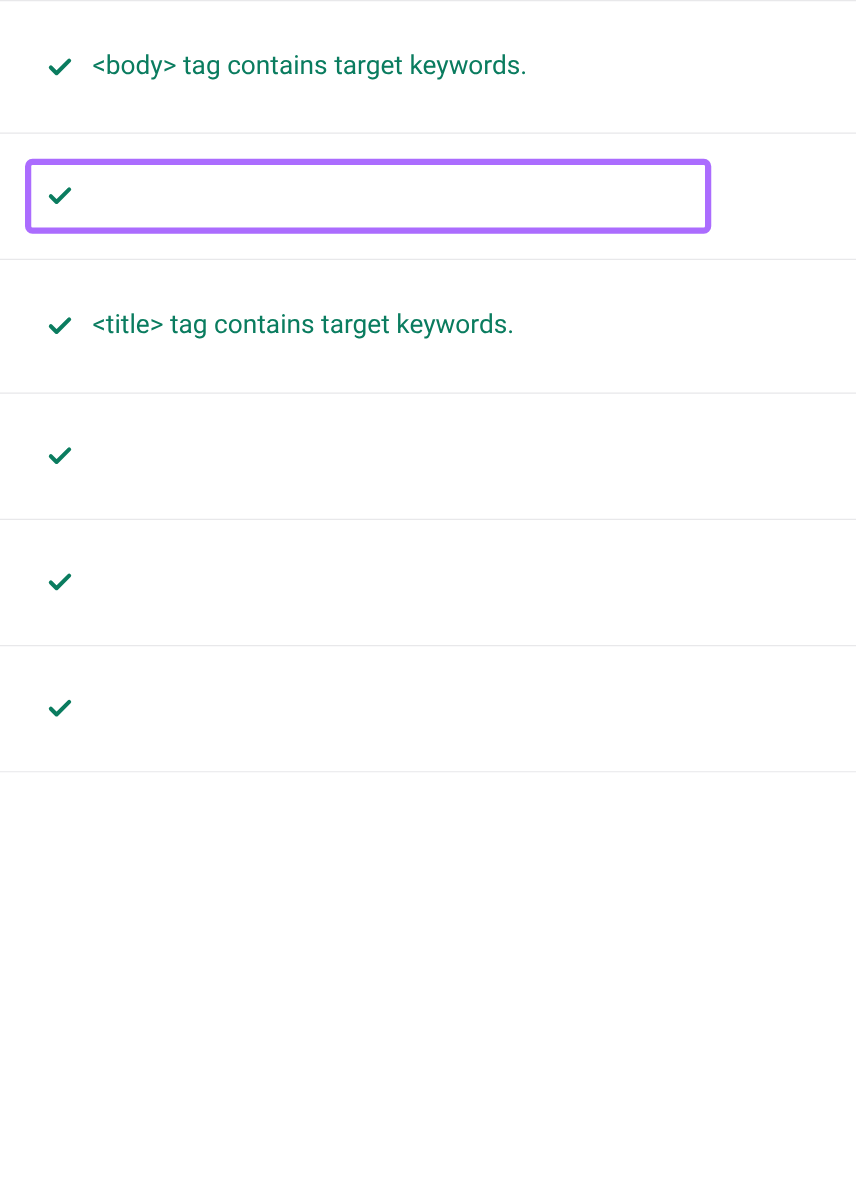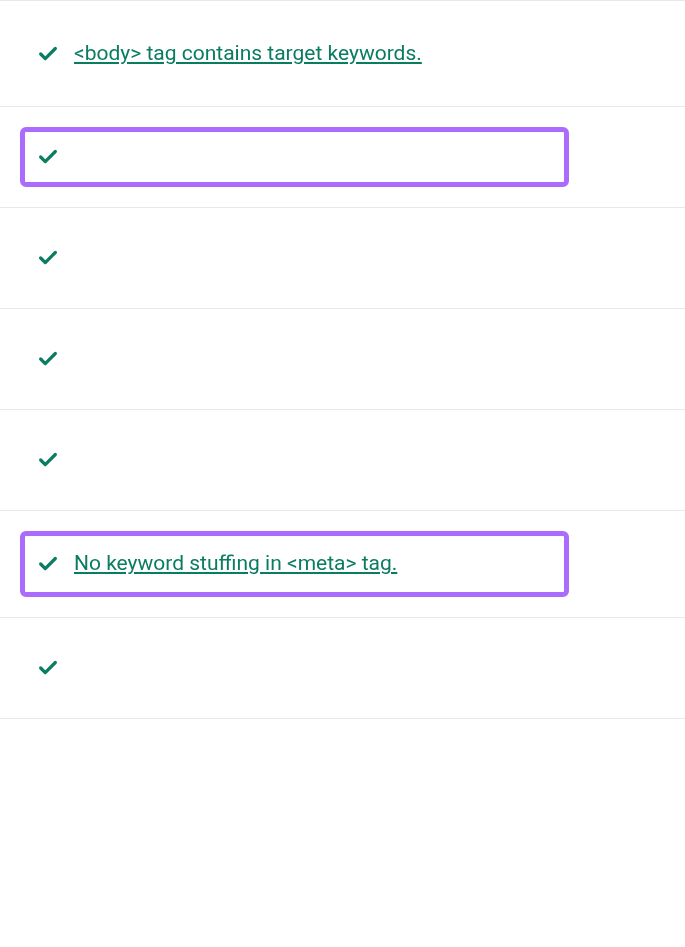--- a/index.html
+++ b/index.html
@@ -37,21 +37,20 @@
     }
     .check-icon svg {
       width: 22px;
       height: 22px;
     }
     .check-text {
       color: #0a7c5f;
       font-size: 21px;
       font-weight: 400;
       line-height: 1.4;
-      text-decoration: underline;
     }
     .highlight-box {
       position: absolute;
       border: 5px solid #ab6cfe;
       border-radius: 6px;
       left: 20px;
       right: 116px;
       top: 20px;
       bottom: 20px;
       pointer-events: none;
@@ -80,47 +79,39 @@
     </span>
     <div class="highlight-box"></div>
   </div>
 
   <div class="check-item">
     <span class="check-icon">
       <svg viewBox="0 0 24 24" fill="none" stroke="#0a7c5f" stroke-width="3.5" stroke-linecap="round" stroke-linejoin="round">
           <polyline points="4 12 9 17 20 6"></polyline>
         </svg>
     </span>
+    <span class="check-text">&lt;title&gt; tag contains target keywords.</span>
   </div>
 
   <div class="check-item">
     <span class="check-icon">
       <svg viewBox="0 0 24 24" fill="none" stroke="#0a7c5f" stroke-width="3.5" stroke-linecap="round" stroke-linejoin="round">
           <polyline points="4 12 9 17 20 6"></polyline>
         </svg>
     </span>
   </div>
 
   <div class="check-item">
     <span class="check-icon">
       <svg viewBox="0 0 24 24" fill="none" stroke="#0a7c5f" stroke-width="3.5" stroke-linecap="round" stroke-linejoin="round">
           <polyline points="4 12 9 17 20 6"></polyline>
         </svg>
     </span>
   </div>
 
-  <div class="check-item">
-    <span class="check-icon">
-      <svg viewBox="0 0 24 24" fill="none" stroke="#0a7c5f" stroke-width="3.5" stroke-linecap="round" stroke-linejoin="round">
-          <polyline points="4 12 9 17 20 6"></polyline>
-        </svg>
-    </span>
-    <span class="check-text">No keyword stuffing in &lt;meta&gt; tag.</span>
-    <div class="highlight-box"></div>
-  </div>
 
   <div class="check-item">
     <span class="check-icon">
       <svg viewBox="0 0 24 24" fill="none" stroke="#0a7c5f" stroke-width="3.5" stroke-linecap="round" stroke-linejoin="round">
           <polyline points="4 12 9 17 20 6"></polyline>
         </svg>
     </span>
   </div>
 
 </div>

